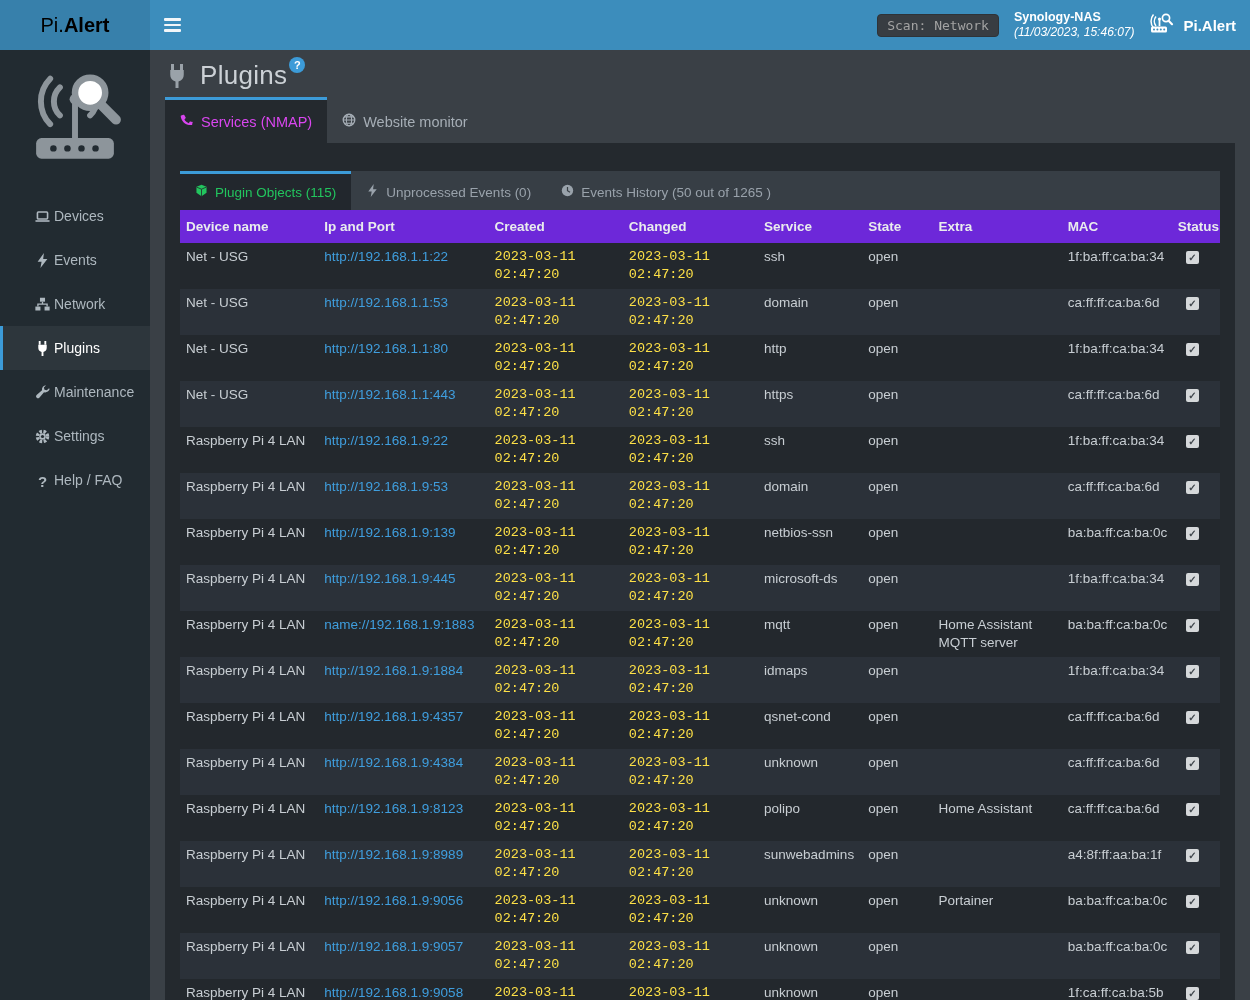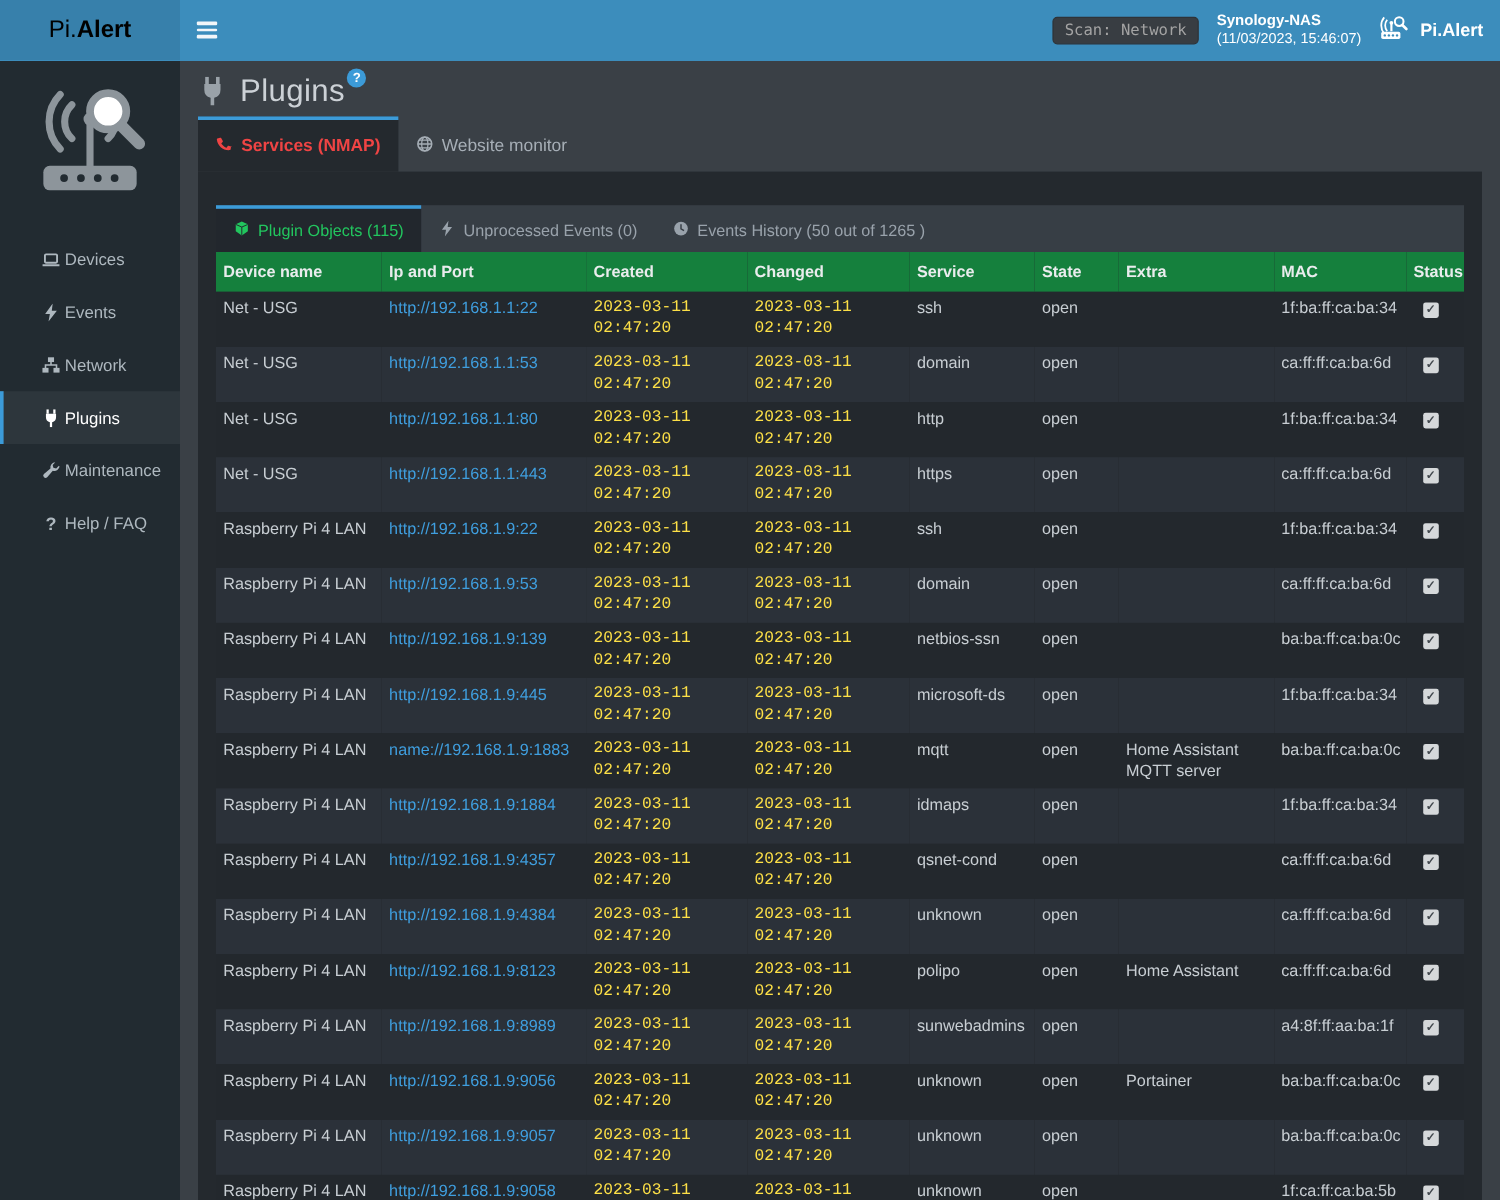--- a/index.html
+++ b/index.html
@@ -14,21 +14,21 @@
   
   header{position:fixed;top:0;left:0;width:1250px;height:50px;background:var(--navbar);z-index:20;display:flex;align-items:center;}
   .logo{width:150px;height:50px;background:var(--navbar-logo);color:#000000;font-size:20px;display:flex;align-items:center;justify-content:center;cursor:pointer;flex:0 0 150px;}
   .logo b{font-weight:bold;}
   .hamburger{width:44px;height:50px;display:flex;flex-direction:column;align-items:center;justify-content:center;gap:3px;cursor:pointer;}
   .hamburger span{display:block;width:17px;height:2.5px;background:#f2f6f9;border-radius:1px;}
   .nav-right{margin-left:auto;display:flex;align-items:center;gap:15px;padding-right:14px;height:50px;}
   .scan-badge{font-family:"DejaVu Sans Mono",monospace;font-size:13px;color:#a3a3a3;background:#383d42;border:1px solid #2e3338;border-radius:4px;padding:3px 9px;}
   .host{color:#fff;line-height:15px;}
   .host .host-name{font-weight:bold;font-size:12.5px;}
-  .host .host-time{font-size:12px;}
+  .host .host-time{font-size:12px;font-style:italic;}
   .brand-wrap{display:flex;align-items:center;gap:8px;color:#fff;}
   .brand{font-weight:bold;font-size:15px;color:#fff;}
 
   
   aside{position:fixed;top:50px;left:0;width:150px;height:950px;background:var(--sidebar);z-index:10;}
   .side-logo{height:138px;display:flex;align-items:center;justify-content:center;padding-top:8px;}
   #side-menu{list-style:none;margin-top:6px;}
   #side-menu li{display:flex;align-items:center;gap:4px;height:44px;padding-left:32px;color:#aeb8bf;font-size:14px;cursor:pointer;border-left:3px solid transparent;}
   #side-menu li.active{background:#2d363c;border-left-color:var(--accent);color:#fff;}
   #side-menu li .mi{width:15px;height:15px;display:inline-flex;flex:0 0 15px;}
@@ -37,32 +37,32 @@
 
   
   main{margin-left:150px;padding-top:50px;}
   .page-head{height:47px;display:flex;align-items:center;padding:4px 15px 0;}
   .page-head .plug-big{width:24px;height:24px;color:#9aa2a9;}
   .page-head h1{font-size:26px;font-weight:400;color:#ccd1d6;margin-left:11px;letter-spacing:.3px;}
   .help-badge{width:16px;height:16px;border-radius:50%;background:var(--accent);color:#fff;font-size:11px;font-weight:bold;display:inline-flex;align-items:center;justify-content:center;position:relative;top:-11px;left:2px;cursor:pointer;}
 
   .tabs{margin:0 15px;display:flex;height:46px;}
   .tab{display:flex;align-items:center;gap:7px;padding:0 15px;border-top:3px solid transparent;color:#a6aeb6;font-size:14.5px;cursor:pointer;}
-  .tab.active{background:var(--panel);border-top-color:var(--accent);color:#ef4444;font-weight:bold;}
+  .tab.active{background:var(--panel);border-top-color:var(--accent);color:#d946ef;}
   .tab svg{width:14px;height:14px;}
 
   .panel{margin:0 15px;background:var(--panel);padding:28px 15px 20px;min-height:811px;}
 
   .subtabs{display:flex;background:#373e45;}
   .subtab{display:flex;align-items:center;gap:7px;padding:10px 15px;border-top:3px solid transparent;color:#99a2ab;font-size:13.5px;cursor:pointer;}
   .subtab.active{background:#22272d;border-top-color:var(--accent);color:#22c55e;}
   .subtab svg{width:13px;height:13px;}
 
   table{width:100%;border-collapse:collapse;table-layout:fixed;font-size:13.5px;}
-  thead th{background:#15803d;color:#e9eced;text-align:left;padding:9px 6px;font-size:13.5px;font-weight:bold;}
+  thead th{background:#6d28d9;color:#e9eced;text-align:left;padding:9px 6px;font-size:13.5px;font-weight:bold;}
   tbody td{padding:5px 6px;color:#c8ced3;vertical-align:top;line-height:18px;overflow:hidden;}
   tbody tr:nth-child(odd){background:var(--row-dark);}
   tbody tr:nth-child(even){background:var(--row-light);}
   td.date{color:#fde047;font-family:Liberation Mono, monospace;}
   td a{color:var(--link);text-decoration:none;cursor:pointer;}
   .checkbox{display:inline-block;width:13px;height:13px;background:#d5d8da;border-radius:2px;color:#41474d;font-size:10px;line-height:13px;text-align:center;font-weight:bold;margin-left:8px;cursor:pointer;}
 </style>
 </head>
 <body>
 
@@ -156,20 +156,30 @@
         </span>
         <span>Plugins</span>
       </li>
       <li>
         <span class="mi">
           <svg viewBox="0 0 16 16">
             <path d="M15.6 3.4a4.6 4.6 0 0 1-6 4.3l-5 5.8a2 2 0 0 1-2.9-2.8l5.8-5A4.6 4.6 0 0 1 11.8.2L9.5 2.6l.6 2.5 2.5.6 2.4-2.3c.4.6.6 1.3.6 2z" fill="currentColor"></path>
           </svg>
         </span>
         <span>Maintenance</span>
+      </li>
+      <li>
+        <span class="mi">
+          <svg viewBox="0 0 16 16">
+            <circle cx="8" cy="8" r="5.4" fill="none" stroke="currentColor" stroke-width="3.6" stroke-dasharray="2.7 1.6"></circle>
+            <circle cx="8" cy="8" r="3.5" fill="currentColor"></circle>
+            <circle cx="8" cy="8" r="1.7" fill="#222b31"></circle>
+          </svg>
+        </span>
+        <span>Settings</span>
       </li>
       <li>
         <span class="mi qmark">?</span>
         <span>Help / FAQ</span>
       </li>
     </ul>
 </aside>
 
 <main>
   <div class="page-head">

